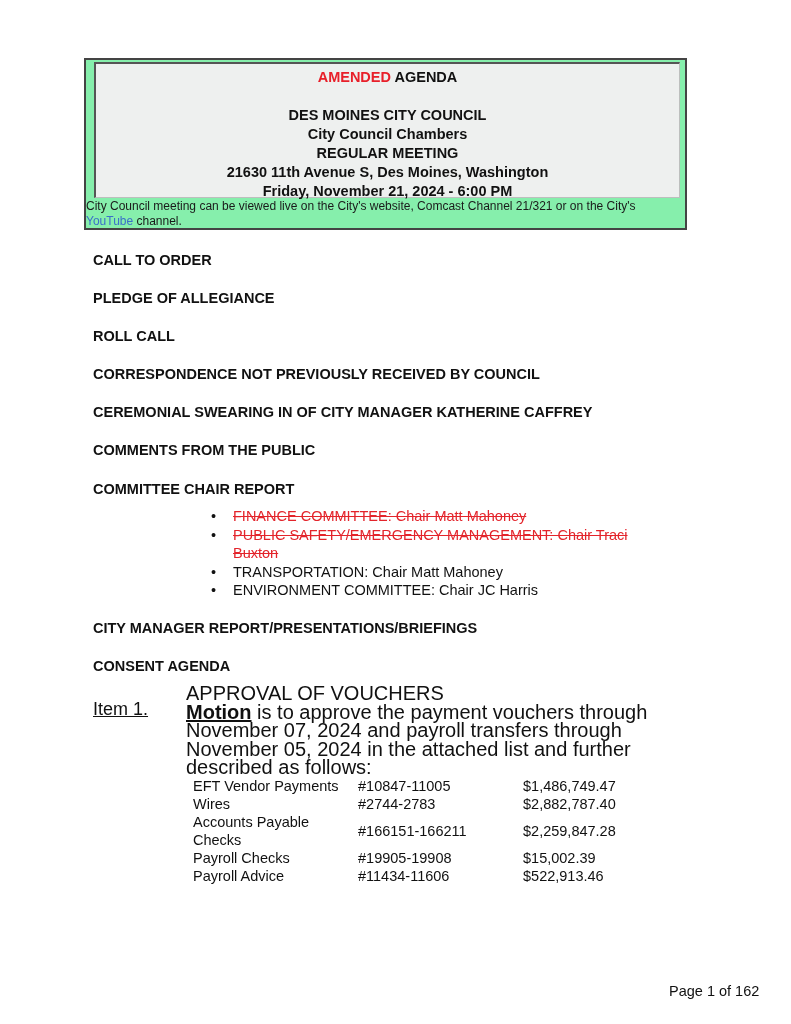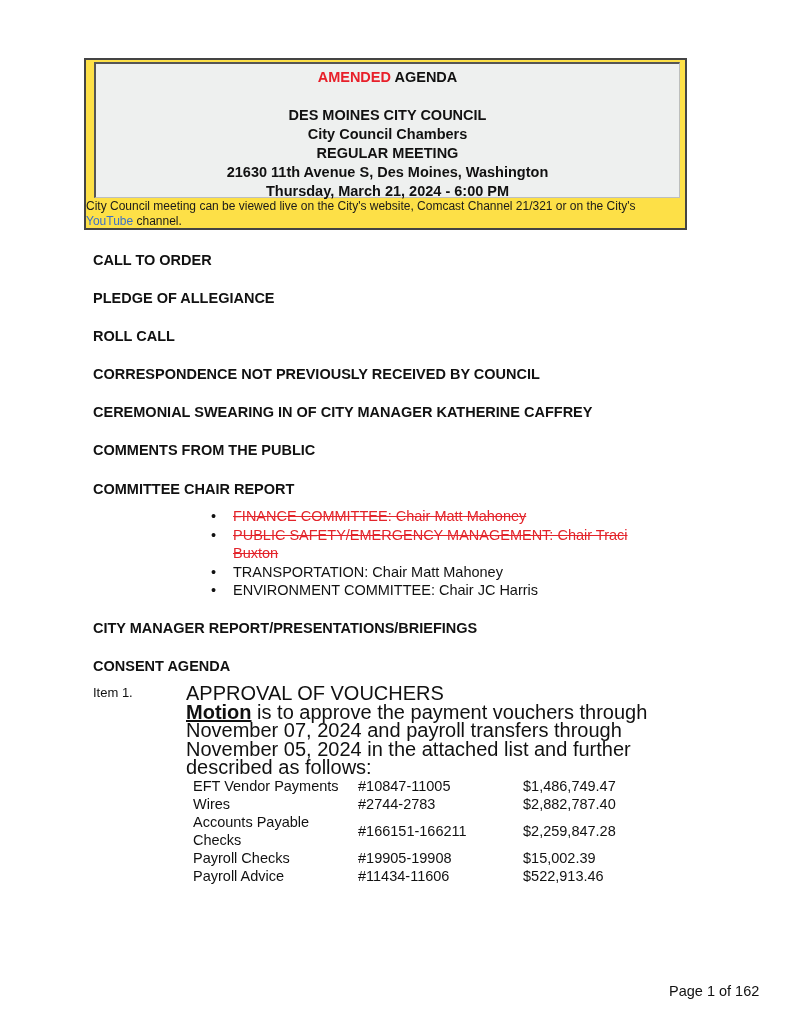--- a/index.html
+++ b/index.html
@@ -20,21 +20,21 @@
       left: 0; top: 0;
       width: 791px; height: 1024px;
     }
 
     
     .header-outer {
       position: absolute;
       left: 84px; top: 58px;
       width: 603px; height: 172px;
       border: 2px solid #444444;
-      background: #fde047;
+      background: #86efac;
       box-sizing: border-box;
     }
     .header-inner {
       position: absolute;
       left: 8px; top: 2px;
       width: 586px; height: 136px;
       border-left: 2px solid #555555;
       border-top: 2px solid #555555;
       border-right: 1px solid #bdbfbe;
       border-bottom: 1px solid #bdbfbe;
@@ -94,23 +94,24 @@
     }
     .struck {
       color: #e3242b;
       text-decoration: line-through;
       text-decoration-color: #e3242b;
     }
 
     
     .item-label {
       position: absolute;
-      left: 93px; top: 684px;
-      font-size: 13px;
+      left: 93px; top: 700px;
+      font-size: 18px;
       line-height: 18.5px;
+      text-decoration: underline;
     }
     .item-body {
       position: absolute;
       left: 186px; top: 684px;
       width: 490px;
       font-size: 20px;
       line-height: 18.5px;
     }
     .item-body .title { display: block; }
     .motion-word {
@@ -148,21 +149,21 @@
 <div class="page">
 
   <div class="header-outer">
     <div class="header-inner">
       <span class="line amended-line"><span class="amended">AMENDED</span><span> AGENDA</span></span>
       <span class="line gap"></span>
       <span class="line">DES MOINES CITY COUNCIL</span>
       <span class="line">City Council Chambers</span>
       <span class="line">REGULAR MEETING</span>
       <span class="line">21630 11th Avenue S, Des Moines, Washington</span>
-      <span class="line">Thursday, March 21, 2024 - 6:00 PM</span>
+      <span class="line">Friday, November 21, 2024 - 6:00 PM</span>
     </div>
     <div class="header-note"><span>City Council meeting can be viewed live on the City's website, Comcast Channel 21/321 or on the City's </span><a class="yt-link">YouTube</a><span> channel.</span></div>
   </div>
 
   <div class="heading" style="top:251px;text-align:right;">CALL TO ORDER</div>
   <div class="heading" style="top:289px;">PLEDGE OF ALLEGIANCE</div>
   <div class="heading" style="top:327px;">ROLL CALL</div>
   <div class="heading" style="top:365px;">CORRESPONDENCE NOT PREVIOUSLY RECEIVED BY COUNCIL</div>
   <div class="heading" style="top:403px;">CEREMONIAL SWEARING IN OF CITY MANAGER KATHERINE CAFFREY</div>
   <div class="heading" style="top:441px;">COMMENTS FROM THE PUBLIC</div>

